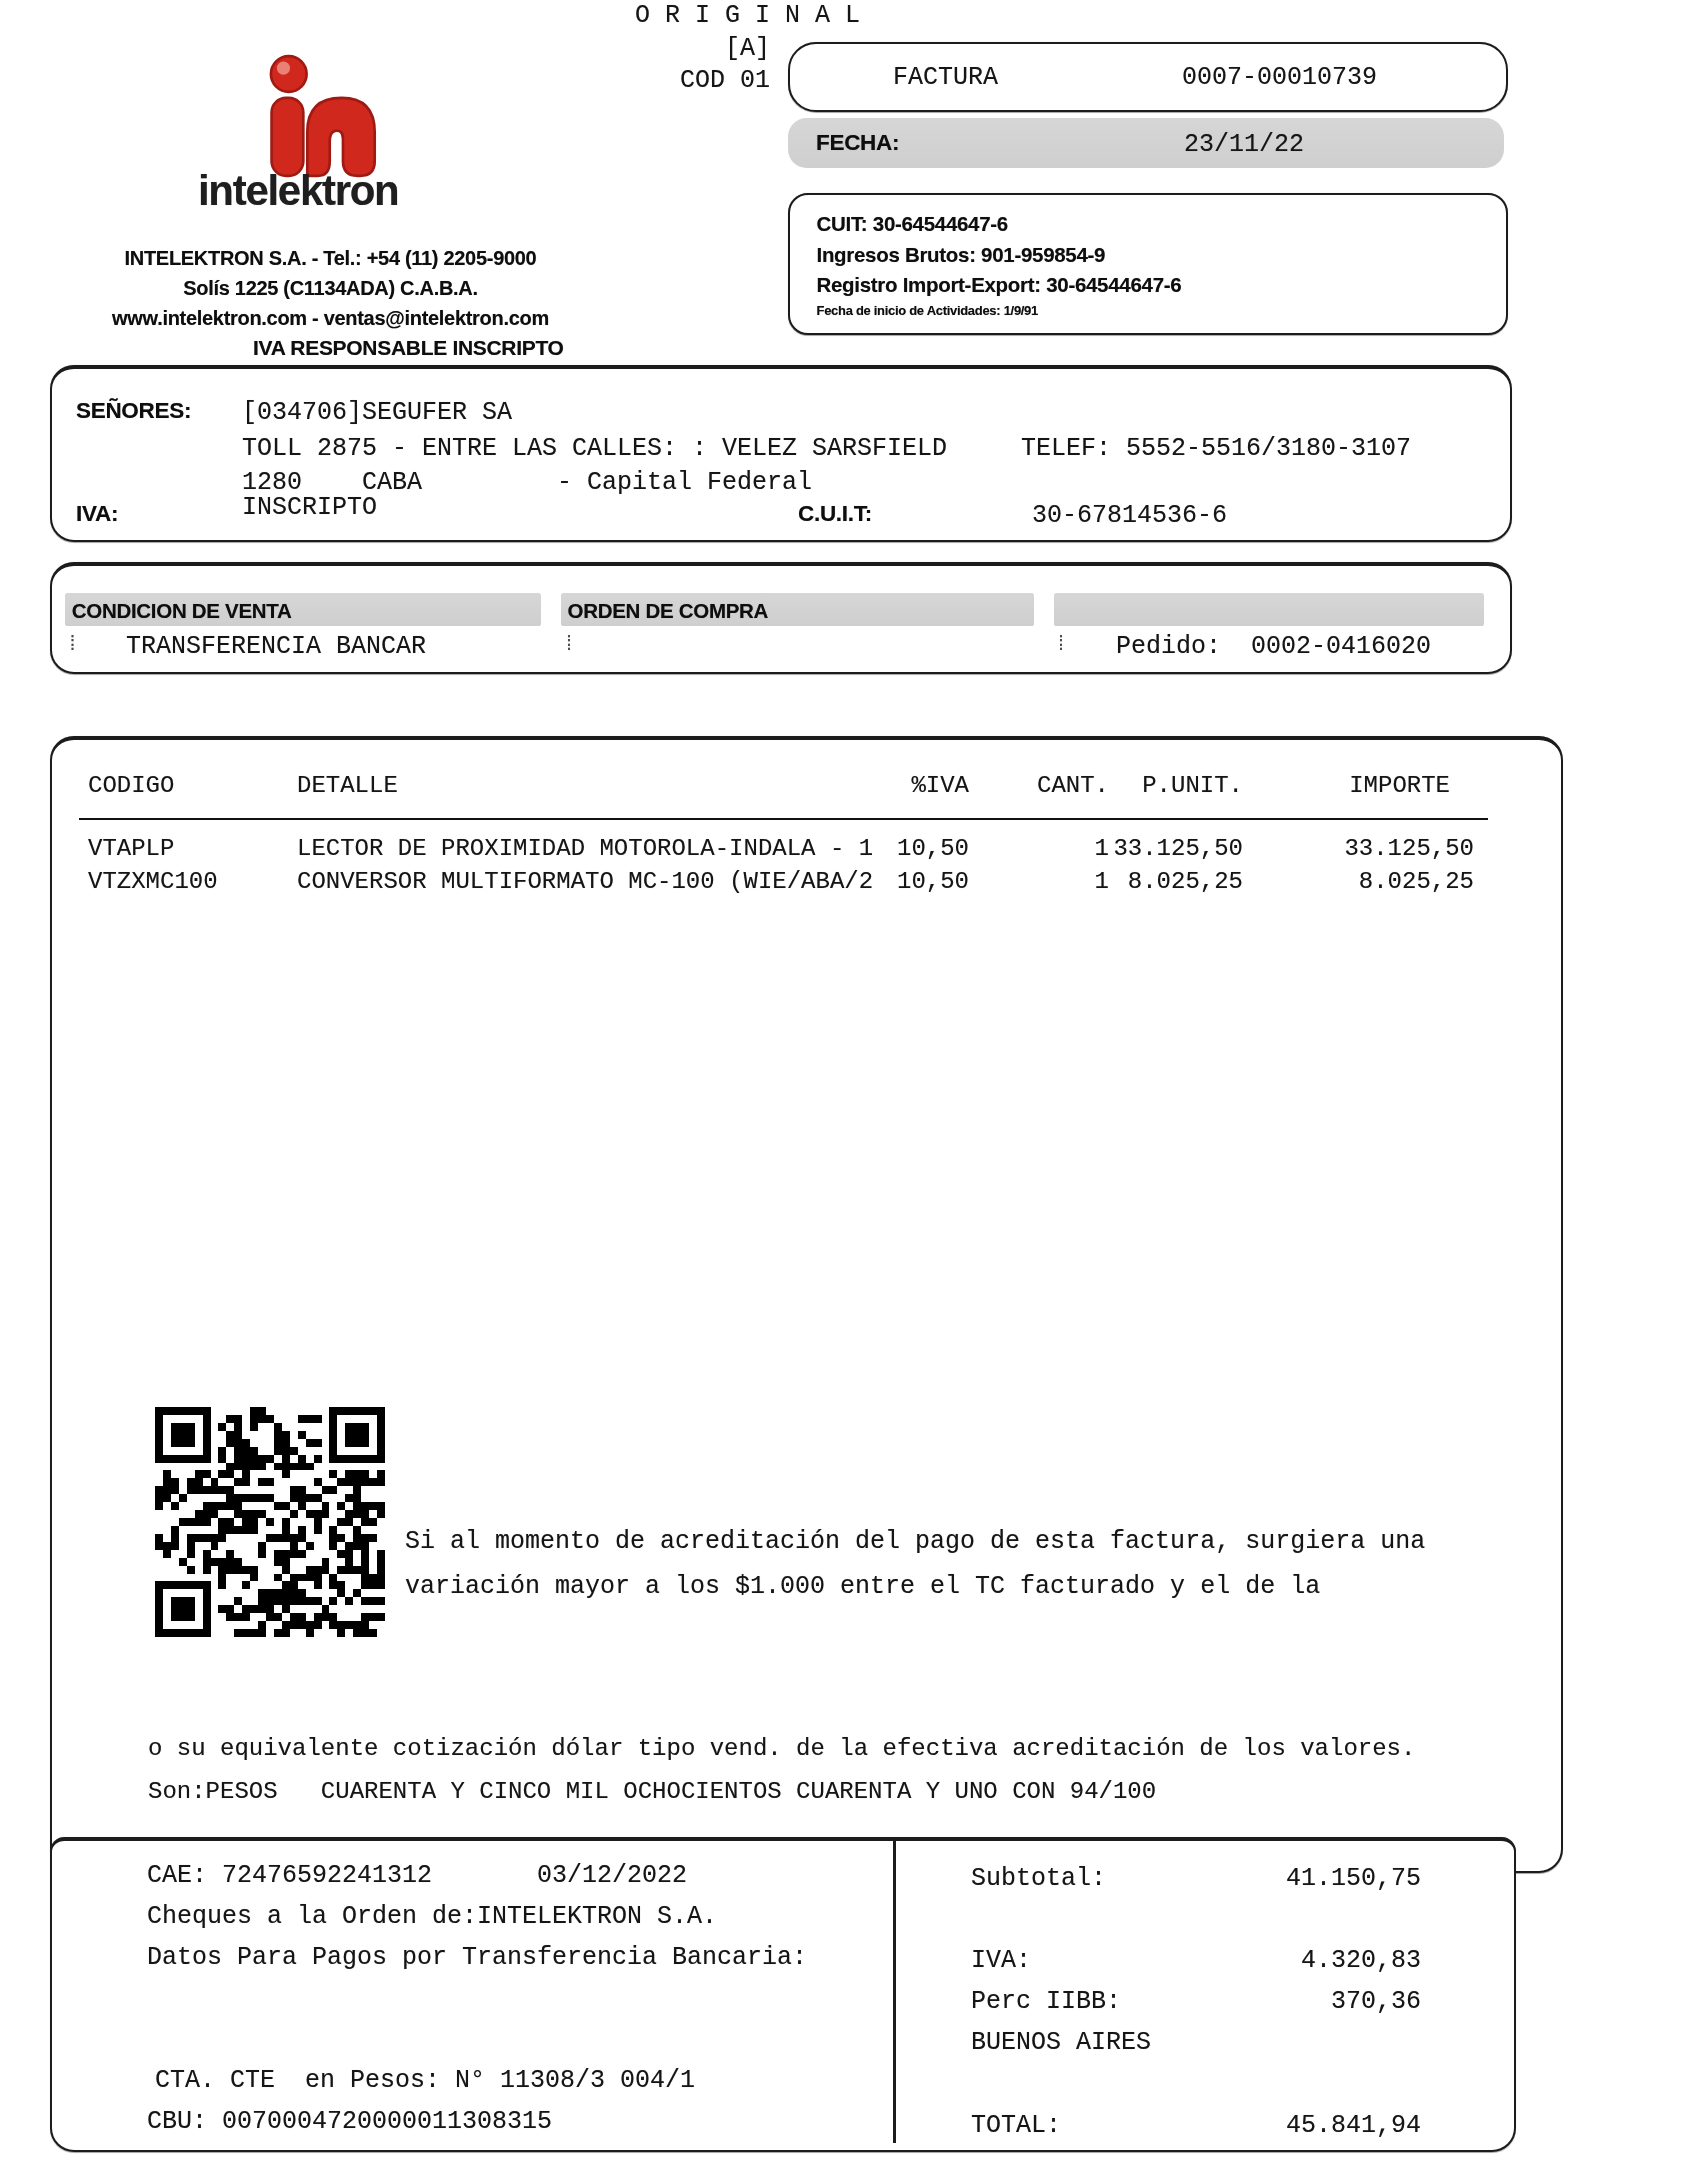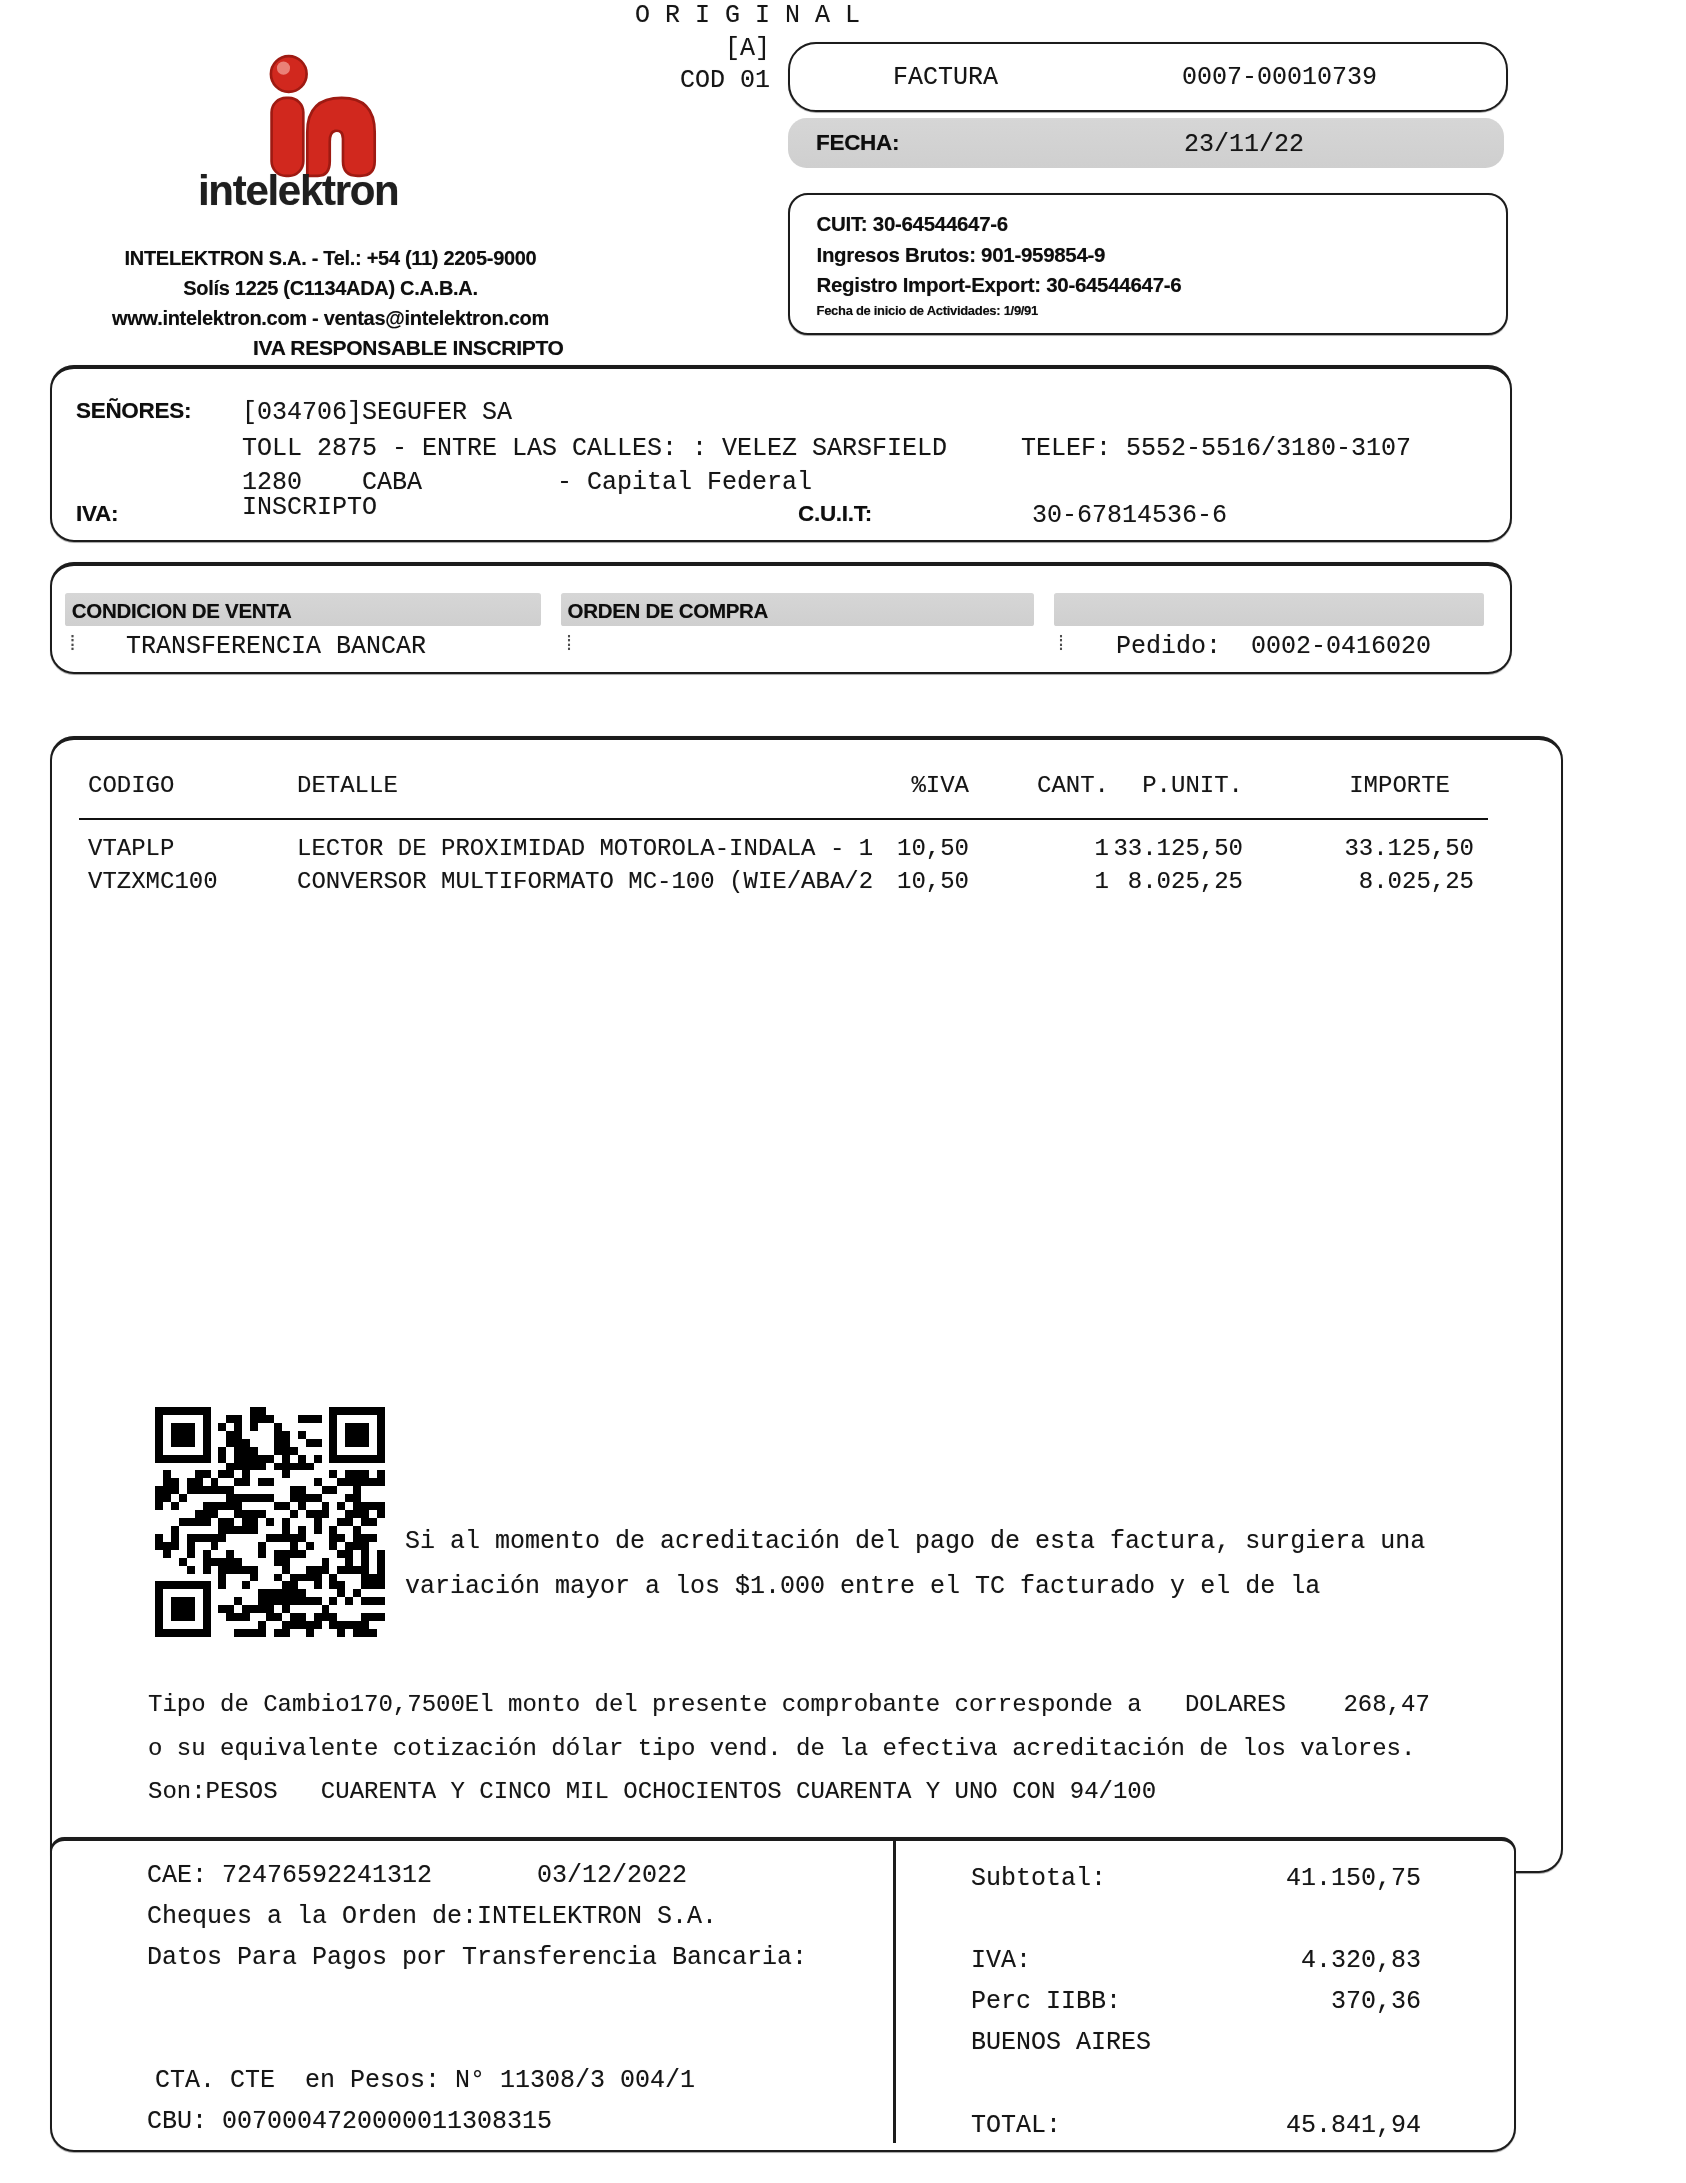--- a/index.html
+++ b/index.html
@@ -456,21 +456,20 @@
           <rect x="24" y="2" width="3" height="3" fill="#000"></rect>
           <rect x="0" y="22" width="7" height="7" fill="#000"></rect>
           <rect x="1" y="23" width="5" height="5" fill="#fff"></rect>
           <rect x="2" y="24" width="3" height="3" fill="#000"></rect>
         </svg>
     </div>
 
     <span class="mono" style="left:353px;top:787px;">Si al momento de acreditación del pago de esta factura, surgiera una</span>
     <span class="mono" style="left:353px;top:832px;">variación mayor a los $1.000 entre el TC facturado y el de la</span>
 
-    <span class="mono sm" style="left:96px;top:951px;">Tipo de Cambio170,7500El monto del presente comprobante corresponde a   DOLARES    268,47</span>
     <span class="mono sm" style="left:96px;top:995px;">o su equivalente cotización dólar tipo vend. de la efectiva acreditación de los valores.</span>
     <span class="mono sm" style="left:96px;top:1038px;">Son:PESOS   CUARENTA Y CINCO MIL OCHOCIENTOS CUARENTA Y UNO CON 94/100</span>
   </div>
 
   <div class="box heavytop" style="left:50px;top:1837px;width:1462px;height:309px;border-radius:14.6px 14.6px 24px 24px;">
     <div class="vline" style="left:841px;top:0px;width:2.6px;height:302px;"></div>
 
     <span class="mono" style="left:95px;top:20px;">CAE: 72476592241312       03/12/2022</span>
     <span class="mono" style="left:95px;top:61px;">Cheques a la Orden de:INTELEKTRON S.A.</span>
     <span class="mono" style="left:95px;top:102px;">Datos Para Pagos por Transferencia Bancaria:</span>

